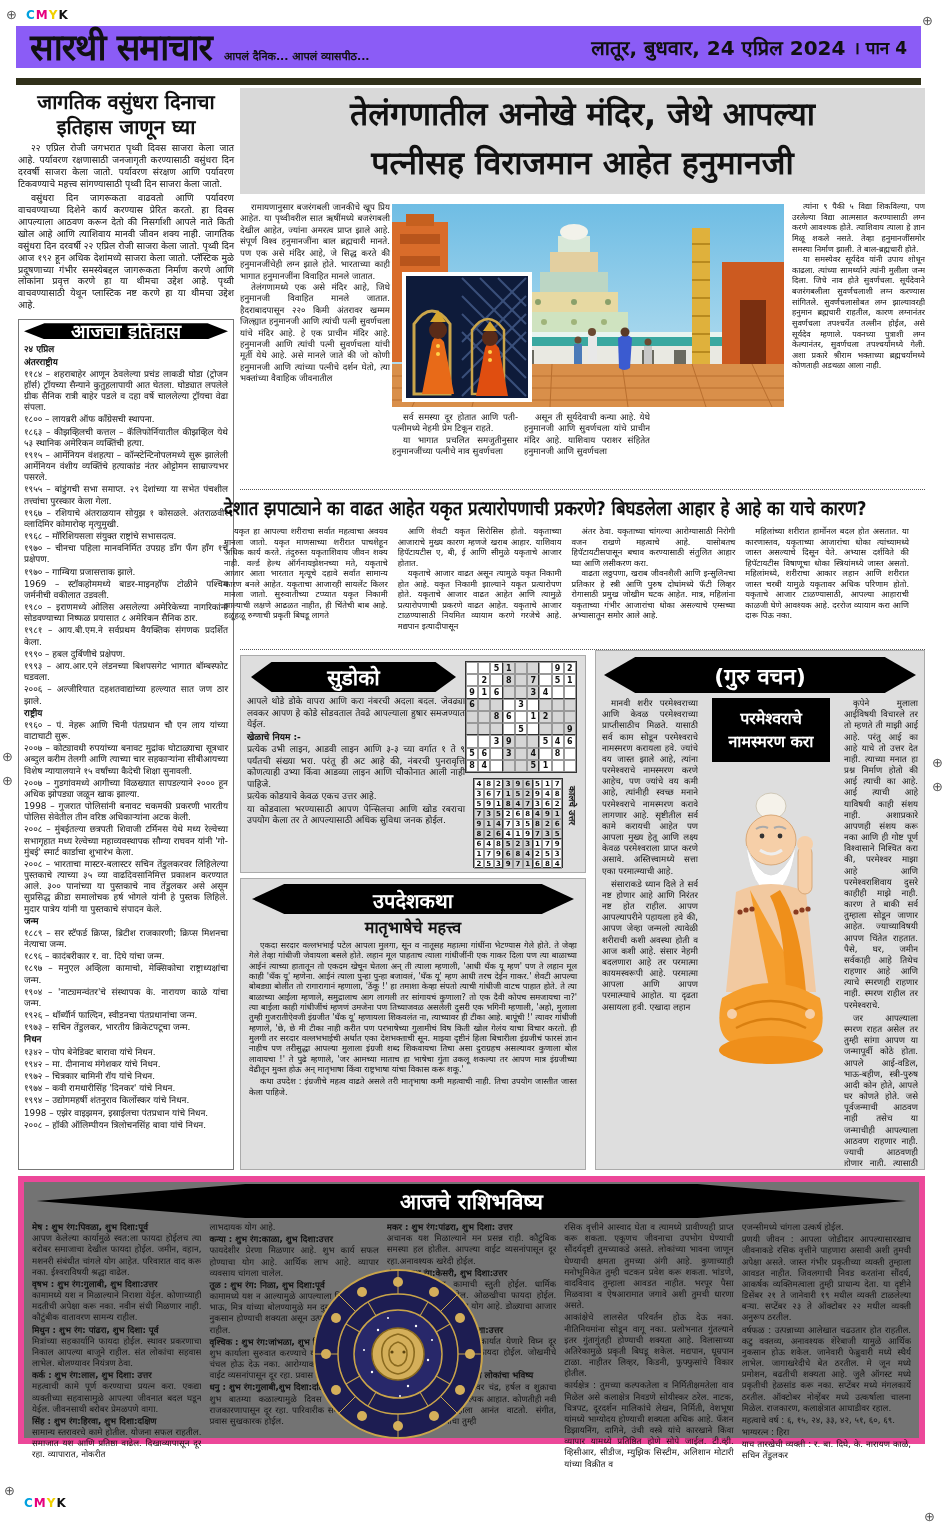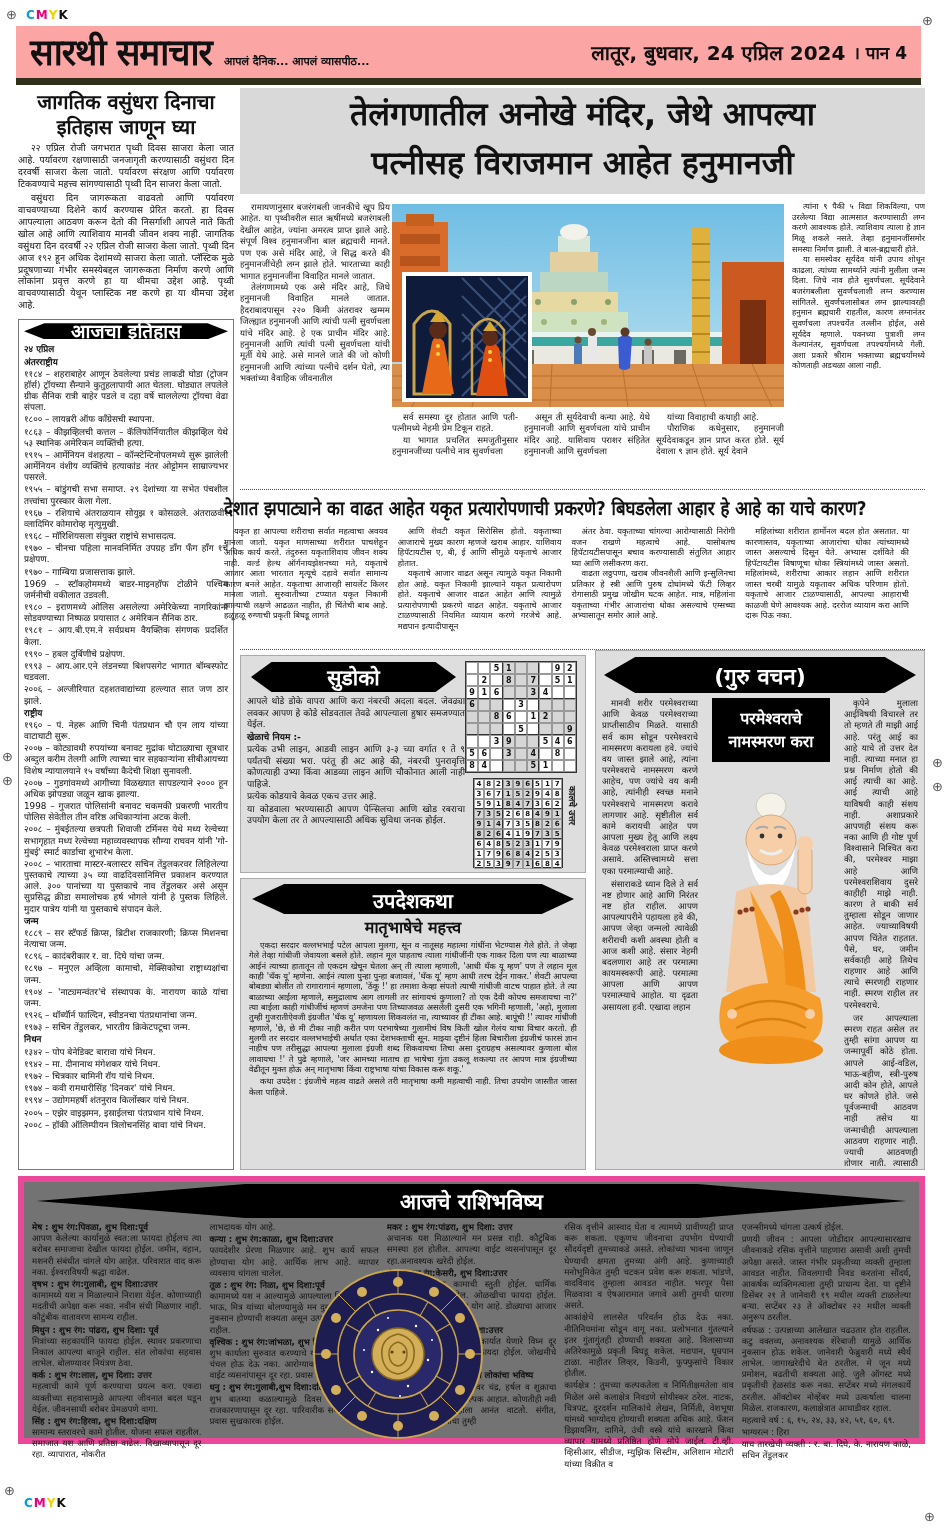--- a/index.html
+++ b/index.html
@@ -3,21 +3,21 @@
 <meta charset="utf-8">
 <style>
   html,body{margin:0;padding:0;background:#888;}
   .page{position:relative;width:945px;height:1538px;background:#ffffff;margin:0 auto;
         font-family:"DejaVu Sans",sans-serif;color:#111;overflow:hidden;}
   .abs{position:absolute;}
   .cross{position:absolute;color:#555;font-size:13px;line-height:1;}
   .cmyk{position:absolute;font-size:12px;font-weight:bold;letter-spacing:1px;font-family:"DejaVu Sans",sans-serif;}
   .cmyk span{display:inline-block;}
   
-  .masthead{left:16px;top:26px;width:905px;height:52px;background:#fca5a5;display:flex;align-items:center;padding:10px 14px;box-sizing:border-box;}
+  .masthead{left:16px;top:26px;width:905px;height:42px;background:#8b5cf6;display:flex;align-items:center;padding:10px 14px;box-sizing:border-box;}
   .mast-title{font-size:35px;font-weight:900;letter-spacing:-1px;line-height:1;transform:scaleY(1.05);}
   .mast-tag{font-size:11px;font-weight:bold;margin-left:12px;margin-top:16px;}
   .mast-date{margin-left:auto;font-size:20px;font-weight:bold;white-space:nowrap;}
   .mast-page{font-size:17px;font-weight:bold;margin-left:8px;}
   .top-rule{left:16px;top:78px;width:905px;height:7px;background:#30301a;}
   
   .leftcol{left:18px;top:90px;width:216px;height:1080px;display:flex;flex-direction:column;}
   .ed-title{font-size:20px;line-height:1.25;font-weight:bold;text-align:center;}
   .ed-para{font-size:9.2px;line-height:1.3;text-align:justify;text-indent:13px;margin:2px 0;}
   .hist-box{margin-top:6px;border:1px solid #777;padding:3px 5px 4px 5px;flex:1;overflow:hidden;background:#fff;}
@@ -160,21 +160,21 @@
           <p>१८९७ – मनुएल अव्हिला कामाचो, मेक्सिकोचा राष्ट्राध्यक्षांचा जन्म.</p>
           <p>१९०४ – 'नाट्यमन्वंतर'चे संस्थापक के. नारायण काळे यांचा जन्म.</p>
           <p>१९२६ – थॉर्ब्यॉर्न फाल्दिन, स्वीडनचा पंतप्रधानांचा जन्म.</p>
           <p>१९७३ – सचिन तेंडुलकर, भारतीय क्रिकेटपटूचा जन्म.</p>
           <p class="bold">निधन</p>
           <p>१३४२ – पोप बेनेडिक्ट बारावा यांचे निधन.</p>
           <p>१९४२ – मा. दीनानाथ मंगेशकर यांचे निधन.</p>
           <p>१९७२ – चित्रकार बामिनी रॉय यांचे निधन.</p>
           <p>१९७४ – कवी रामधारीसिंह 'दिनकर' यांचे निधन.</p>
           <p>१९९४ – उद्योगमहर्षी शंतनुराव किर्लोस्कर यांचे निधन.</p>
-          <p>२००५ – एझेर वाइझमन, इस्राईलचा पंतप्रधान यांचे निधन.</p>
+          <p>1998 – एझेर वाइझमन, इस्राईलचा पंतप्रधान यांचे निधन.</p>
           <p>२००८ – हॉकी ऑलिम्पीयन त्रिलोचनसिंह बावा यांचे निधन.</p>
         </div>
     </div>
   </div>
 
   <div class="abs head-band">
     <div>तेलंगणातील अनोखे मंदिर, जेथे आपल्या</div>
     <div>पत्नीसह विराजमान आहेत हनुमानजी</div>
   </div>
 
@@ -296,25 +296,20 @@
     </svg>
 
     <div class="art-col a-b1">
 
     <p>सर्व समस्या दूर होतात आणि पती-पत्नीमध्ये नेहमी प्रेम टिकून राहते.</p>
         <p>या भागात प्रचलित समजुतीनुसार हनुमानजींच्या पत्नीचे नाव सुवर्णचला</p>
       </div>
     <div class="art-col a-b2">
 
     <p>असून ती सूर्यदेवाची कन्या आहे. येथे हनुमानजी आणि सुवर्णचला यांचे प्राचीन मंदिर आहे. याशिवाय पराशर संहितेत हनुमानजी आणि सुवर्णचला</p>
-      </div>
-    <div class="art-col a-b3">
-
-    <p>यांच्या विवाहाची कथाही आहे.</p>
-        <p>पौराणिक कथेनुसार, हनुमानजी सूर्यदेवाकडून ज्ञान प्राप्त करत होते. सूर्य देवाला ९ ज्ञान होते. सूर्य देवाने</p>
       </div>
     <div class="art-col a-cr">
 
     <p>त्यांना ९ पैकी ५ विद्या शिकविल्या, पण उरलेल्या विद्या आत्मसात करण्यासाठी लग्न करणे आवश्यक होते. त्याशिवाय त्याला हे ज्ञान मिळू शकले नसते. तेव्हा हनुमानजींसमोर समस्या निर्माण झाली. ते बाल-ब्रह्मचारी होते.</p>
         <p>या समस्येवर सूर्यदेव यांनी उपाय शोधून काढला. त्यांच्या सामर्थ्याने त्यांनी मुलीला जन्म दिला. जिचे नाव होते सुवर्णचला. सूर्यदेवाने बजरंगबलीला सुवर्णचलाशी लग्न करण्यास सांगितले. सुवर्णचलासोबत लग्न झाल्यावरही हनुमान ब्रह्मचारी राहतील, कारण लग्नानंतर सुवर्णचला तपश्चर्येत तल्लीन होईल, असे सूर्यदेव म्हणाले. पवनच्या पुत्राशी लग्न केल्यानंतर, सुवर्णचला तपश्चर्यामध्ये गेली. अशा प्रकारे श्रीराम भक्ताच्या ब्रह्मचर्यामध्ये कोणताही अडथळा आला नाही.</p>
       </div>
   </div>
 
   <div class="abs dotted" style="left:240px;top:489px;width:685px;"></div>
 

